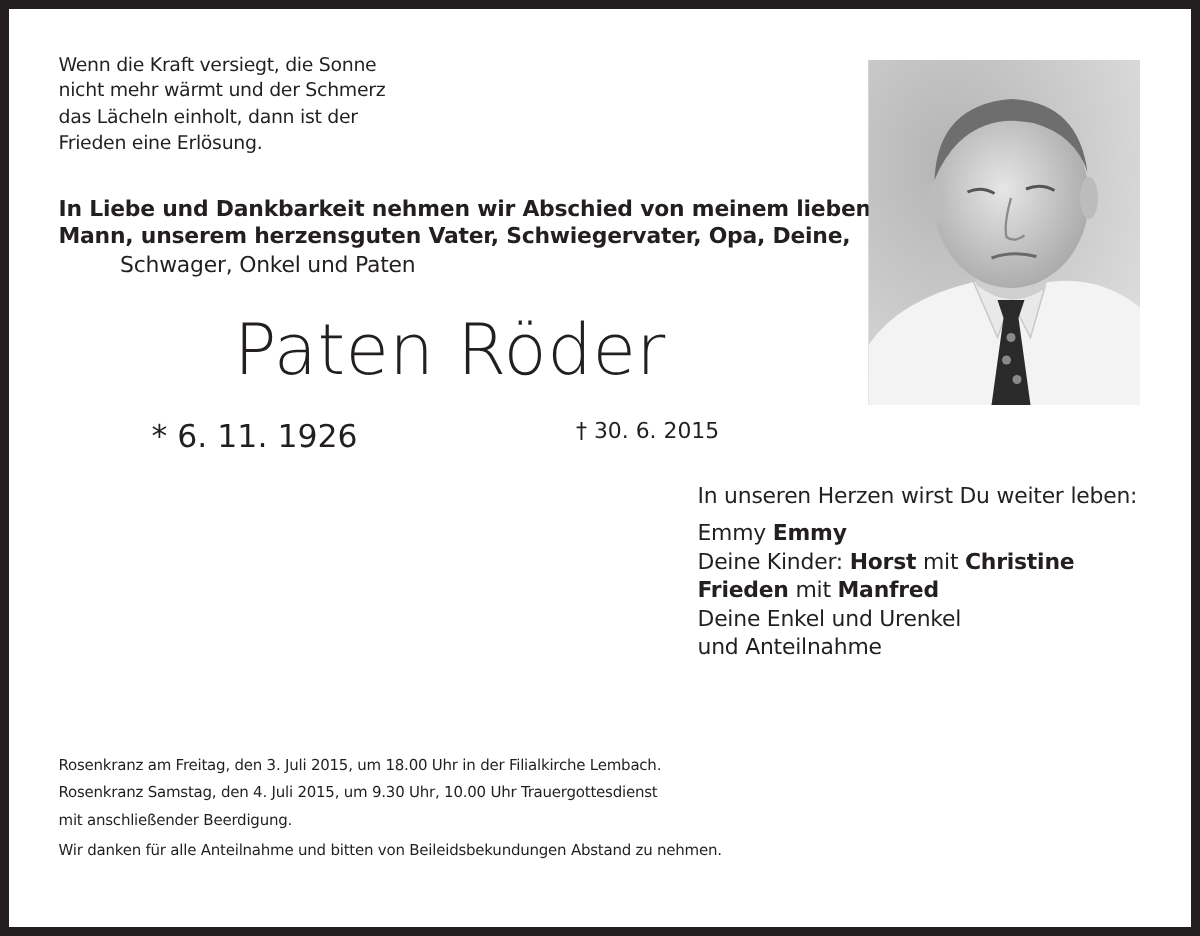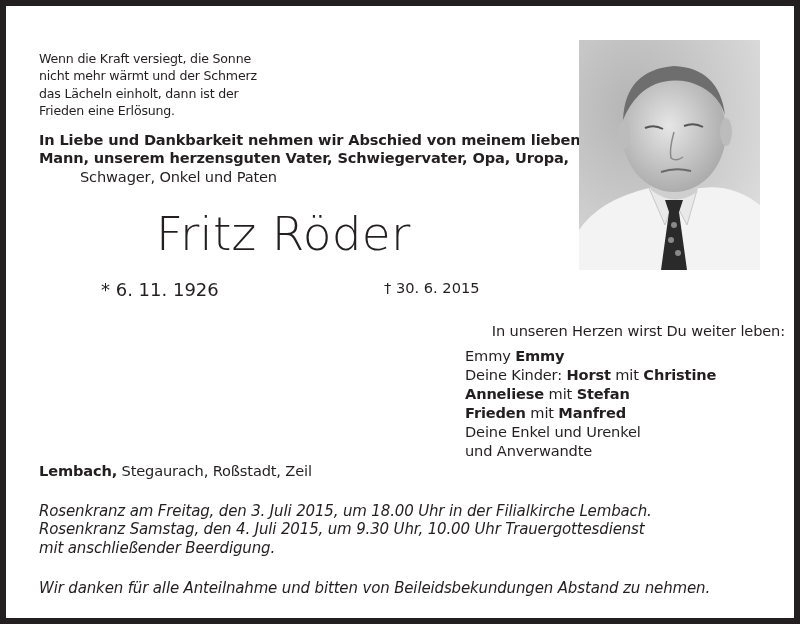--- a/index.html
+++ b/index.html
@@ -9,73 +9,73 @@
     font-family: "DejaVu Sans", "Liberation Sans", sans-serif;
     color: #231f20;
   }
   .page {
     position: absolute; left: 6px; top: 6px;
     width: 788px; height: 612px;
     background: #ffffff;
   }
   .abs { position: absolute; }
   .poem {
-    left: 33px; top: 44px; width: 300px;
+    left: 33px; top: 28px; width: 300px;
     font-size: 12.6px; line-height: 17.3px; letter-spacing: -0.2px;
   }
   .poem div { white-space: nowrap; }
   .intro {
     left: 33px; top: 125px; width: 512px;
     font-size: 14.6px; line-height: 18.3px; letter-spacing: -0.15px;
   }
   .intro .jl { display: block; text-align: justify; text-align-last: justify; white-space: nowrap; font-weight: bold; }
   .intro .ll { display: block; white-space: nowrap; margin-left: 41px; }
   .photo {
     left: 573px; top: 34px; width: 181px; height: 230px;
     overflow: hidden;
     background: linear-gradient(135deg, #a9a9a9 0%, #cfcfcf 55%, #e8e8e8 100%);
   }
   .name {
     left: 150px; top: 200px;
     font-size: 47px; line-height: 56px; font-weight: 300; letter-spacing: 0.3px;
     white-space: nowrap;
   }
-  .birth { left: 95px; top: 273px; font-size: 18px; white-space: nowrap; }
+  .birth { left: 95px; top: 273px; font-size: 21px; white-space: nowrap; }
   .death { left: 378px; top: 273px; font-size: 14.6px; white-space: nowrap; }
   .family {
     left: 459px; top: 315px; width: 320px;
     font-size: 14.6px; line-height: 19px; letter-spacing: -0.15px;
   }
-  .family .head { margin-bottom: 6px; white-space: nowrap; text-align: right; }
+  .family .head { margin-bottom: 6px; white-space: nowrap; }
   .family .row { white-space: nowrap; }
   .family b { font-weight: bold; }
   .places { left: 33px; top: 456px; font-size: 14.6px; white-space: nowrap; letter-spacing: -0.15px; }
   .places b { font-weight: bold; }
   .service {
     left: 33px; top: 496px; width: 740px;
-    font-size: 15px; line-height: 18.4px; letter-spacing: -0.15px; font-style: italic;
+    font-size: 10px; line-height: 18.4px; letter-spacing: -0.15px;
   }
   .service div { white-space: nowrap; }
-  .service .thanks { margin-top: 22px; }
+  .service .thanks { margin-top: 2px; }
 </style>
 </head>
 <body>
 
 <div class="page">
 
   <div class="abs poem">
     <div>Wenn die Kraft versiegt, die Sonne</div>
     <div>nicht mehr wärmt und der Schmerz</div>
     <div>das Lächeln einholt, dann ist der</div>
     <div>Frieden eine Erlösung.</div>
   </div>
 
   <div class="abs intro">
     <span class="jl">In Liebe und Dankbarkeit nehmen wir Abschied von meinem lieben</span>
-    <span class="jl">Mann, unserem herzensguten Vater, Schwiegervater, Opa, Uropa,</span>
+    <span class="jl">Mann, unserem herzensguten Vater, Schwiegervater, Opa, Deine,</span>
     <span class="ll">Schwager, Onkel und Paten</span>
   </div>
 
   <div class="abs photo" title="Portrait photo of Fritz Röder">
     <svg width="181" height="230" viewBox="0 0 181 230">
       <defs>
         <radialGradient id="bg" cx="0.3" cy="0.3" r="0.9">
           <stop offset="0" stop-color="#b4b4b4"></stop>
           <stop offset="1" stop-color="#e0e0e0"></stop>
         </radialGradient>
@@ -105,35 +105,33 @@
 
       <path d="M66 88 Q75 84 84 89" stroke="#555" stroke-width="2" fill="none"></path>
       <path d="M105 86 Q115 82 124 87" stroke="#555" stroke-width="2" fill="none"></path>
 
       <path d="M95 92 Q90 110 92 118 Q97 122 104 117" stroke="#8a8a8a" stroke-width="1.5" fill="none"></path>
 
       <path d="M82 132 Q96 127 112 131" stroke="#6a6a6a" stroke-width="2" fill="none"></path>
     </svg>
   </div>
 
-  <div class="abs name">Fritz Röder</div>
+  <div class="abs name">Paten Röder</div>
   <div class="abs birth">* 6. 11. 1926</div>
   <div class="abs death">† 30. 6. 2015</div>
 
   <div class="abs family">
     <div class="head">In unseren Herzen wirst Du weiter leben:</div>
     <div class="row"><span>Emmy </span><b>Emmy</b></div>
     <div class="row"><span>Deine Kinder: </span><b>Horst</b><span> mit </span><b>Christine</b></div>
-    <div class="row"><b>Anneliese</b><span> mit </span><b>Stefan</b></div>
     <div class="row"><b>Frieden</b><span> mit </span><b>Manfred</b></div>
     <div class="row">Deine Enkel und Urenkel</div>
-    <div class="row">und Anverwandte</div>
+    <div class="row">und Anteilnahme</div>
   </div>
 
-  <div class="abs places"><b>Lembach,</b><span> Stegaurach, Roßstadt, Zeil</span></div>
 
   <div class="abs service">
     <div>Rosenkranz am Freitag, den 3. Juli 2015, um 18.00 Uhr in der Filialkirche Lembach.</div>
     <div>Rosenkranz Samstag, den 4. Juli 2015, um 9.30 Uhr, 10.00 Uhr Trauergottesdienst</div>
     <div>mit anschließender Beerdigung.</div>
     <div class="thanks">Wir danken für alle Anteilnahme und bitten von Beileidsbekundungen Abstand zu nehmen.</div>
   </div>
 
 </div>
 

